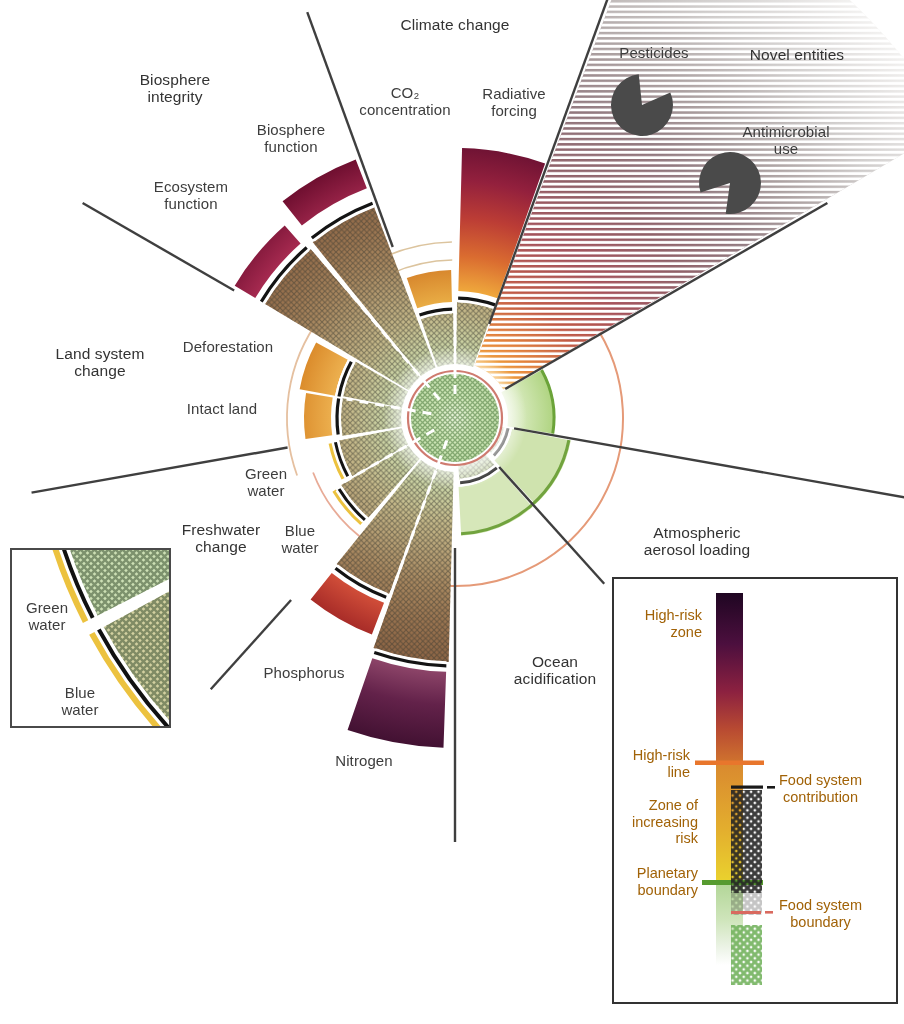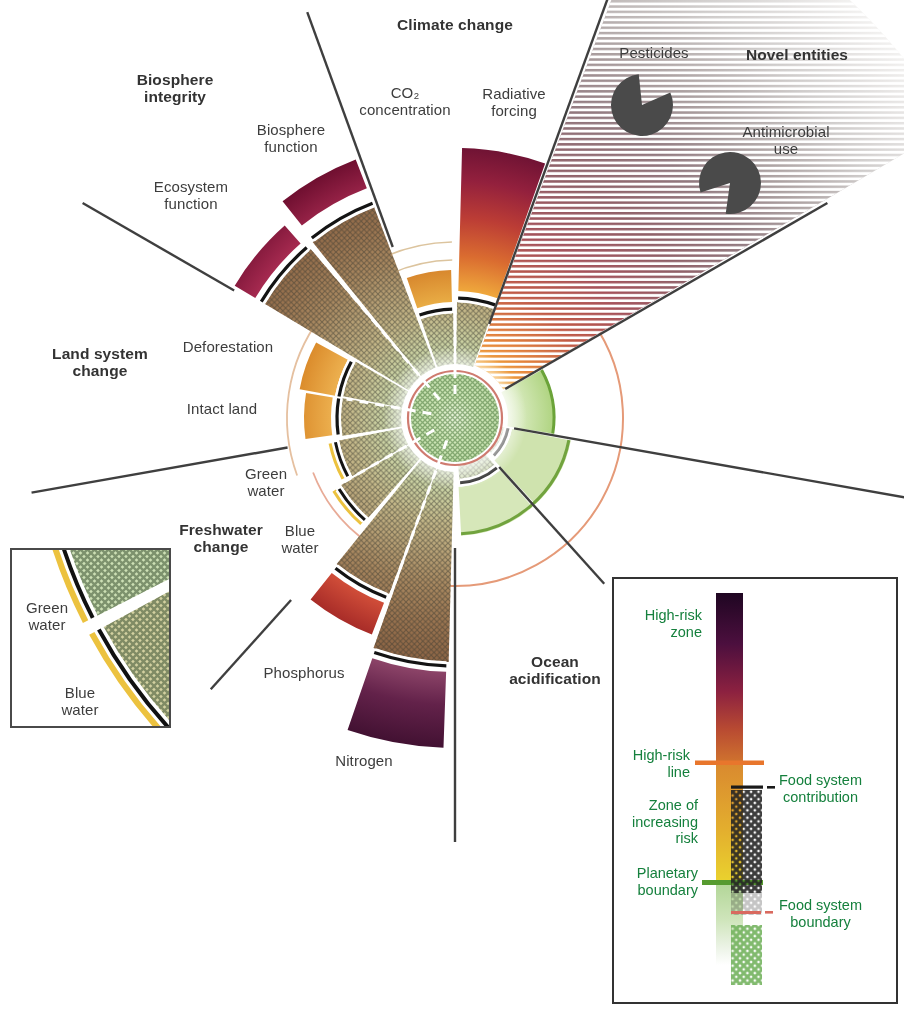--- a/index.html
+++ b/index.html
@@ -1,22 +1,22 @@
 <!DOCTYPE html>
 <html><head>
 <meta charset="utf-8">
 <style>
   html,body{margin:0;padding:0;background:#fff}
   .stage{position:relative;width:904px;height:1024px;background:#fff;overflow:hidden;
          font-family:"Liberation Sans",sans-serif}
   .stage svg{position:absolute;left:0;top:0}
   .lbl{position:absolute;transform:translate(-50%,-50%);white-space:pre-line;text-align:center;
        font-size:15px;line-height:1.12;color:#3d3d3d;letter-spacing:.1px}
-  .b{font-weight:700;font-size:15.5px;color:#333}
-  .leg{position:absolute;white-space:pre-line;font-size:14.5px;line-height:1.14;color:#15803d}
+  .b{font-weight:400;font-size:15.5px;color:#333}
+  .leg{position:absolute;white-space:pre-line;font-size:14.5px;line-height:1.14;color:#a16207}
   .lr{text-align:right}
   .ll{text-align:center}
 </style>
 </head>
 <body>
 
 <div class="stage">
 
   <svg id="fig" width="904" height="1024" viewBox="0 0 904 1024">
     <defs>
@@ -234,20 +234,22 @@
       <rect x="731" y="893" width="31" height="22" fill="url(#hatchLeg)" opacity="0.3"></rect>
       <rect x="731" y="925" width="31" height="60" fill="url(#hatchLegGreen)"></rect>
       <rect x="731" y="785.5" width="32" height="3.2" fill="#1a1a1a"></rect>
       <rect x="767" y="786" width="8" height="2.6" fill="#1a1a1a"></rect>
       <rect x="731" y="911" width="30" height="3" fill="#d96a5f"></rect>
       <rect x="765" y="911" width="8" height="2.6" fill="#d96a5f"></rect>
     </svg>
 
   <div class="lbl b" style="left:455px;top:25px">Climate change</div>
   <div class="lbl b" style="left:797px;top:55px">Novel entities</div>
+  <div class="lbl b" style="left:697px;top:541px">Atmospheric
+aerosol loading</div>
   <div class="lbl b" style="left:555px;top:670px">Ocean
 acidification</div>
   <div class="lbl b" style="left:221px;top:538px">Freshwater
 change</div>
   <div class="lbl b" style="left:100px;top:362px">Land system
 change</div>
   <div class="lbl b" style="left:175px;top:88px">Biosphere
 integrity</div>
 
   <div class="lbl" style="left:405px;top:102px">CO₂

